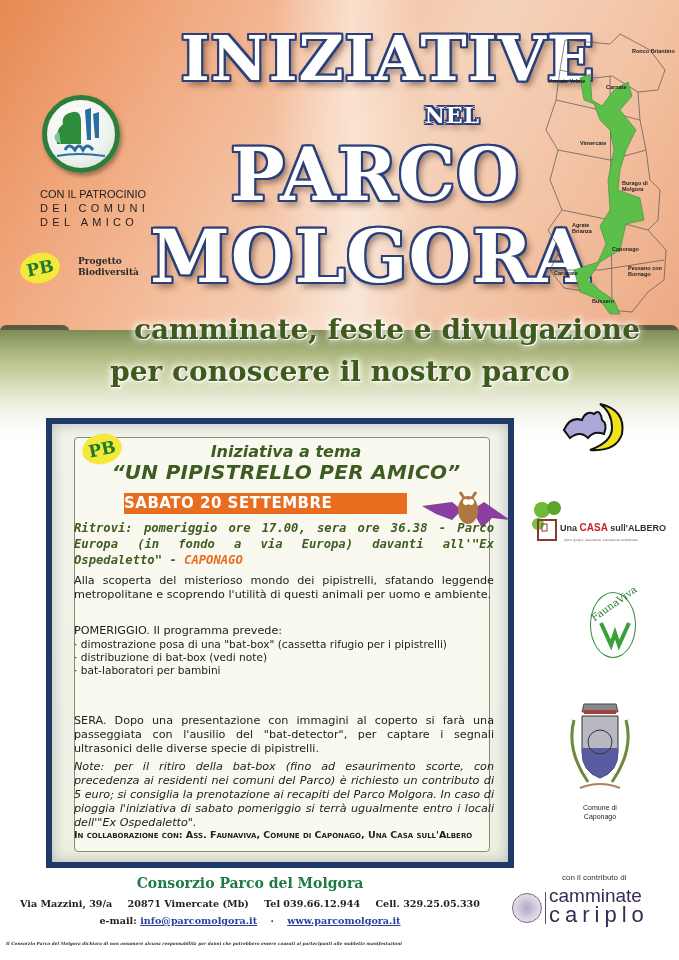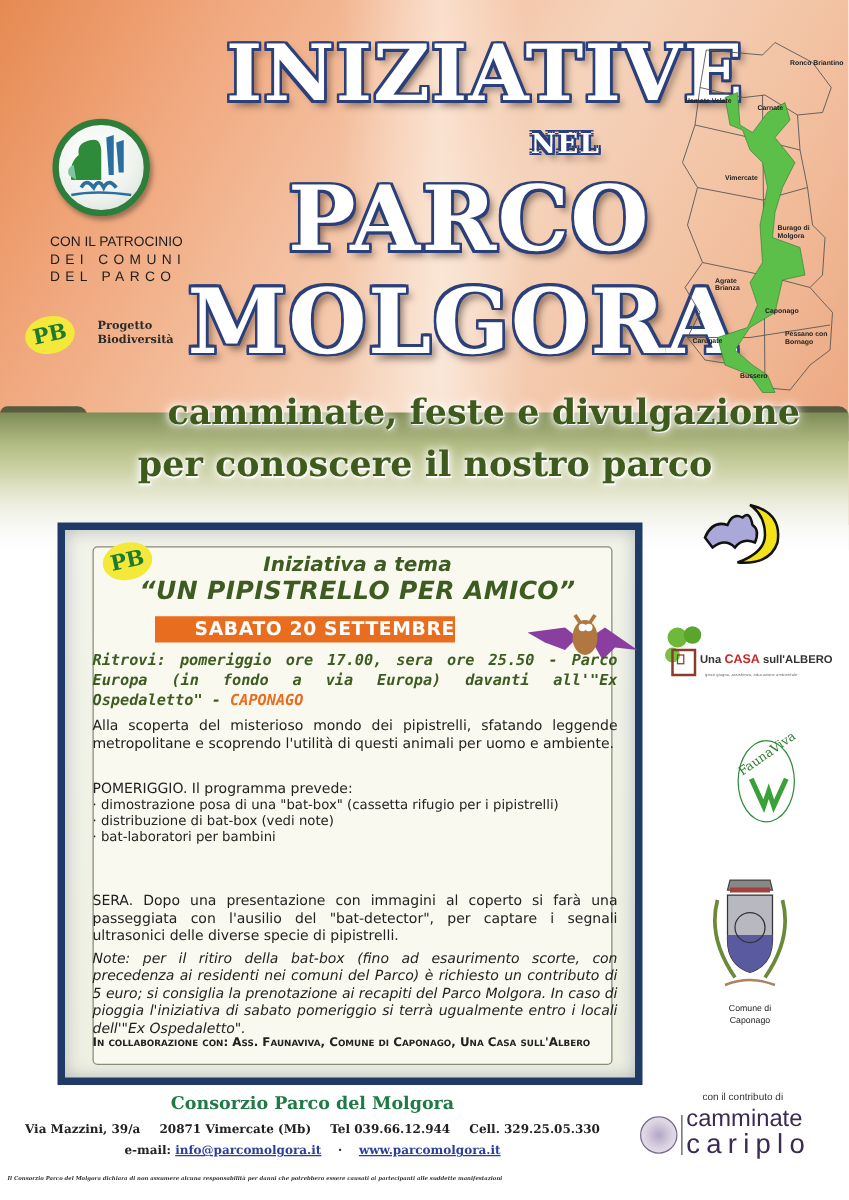--- a/index.html
+++ b/index.html
@@ -97,23 +97,23 @@
   .theme-label {
     position: absolute; left: 0; top: 18px; width: 468px; text-align: center;
     font-family: "DejaVu Sans", sans-serif; font-style: italic; font-weight: bold; font-size: 16px; color: #3e5c22;
   }
   .theme-title {
     position: absolute; left: 0; top: 36px; width: 468px; text-align: center;
     font-family: "DejaVu Sans", sans-serif; font-style: italic; font-weight: bold; font-size: 20px; color: #3e5c22;
     letter-spacing: 0.3px;
   }
   .date-bar {
-    position: absolute; left: 72px; top: 69px; width: 240px; height: 21px; background: #e96d1f;
+    position: absolute; left: 72px; top: 69px; width: 283px; height: 21px; background: #e96d1f;
     color: #fff; font-family: "DejaVu Sans", sans-serif; font-weight: bold; font-size: 15px;
-    text-align: right; line-height: 21px; letter-spacing: 0.5px;
+    text-align: left; line-height: 21px; letter-spacing: 0.5px;
   }
   .bat-small { position: absolute; left: 370px; top: 60px; width: 90px; height: 50px; }
   .ritrovi {
     position: absolute; left: 22px; top: 96px; width: 420px;
     font-family: "DejaVu Sans Mono", monospace; font-style: italic; font-weight: bold; font-size: 12.2px;
     color: #3e5c22; line-height: 16px; text-align: justify;
   }
   .ritrovi .place { color: #e96d1f; }
   .body-text {
     position: absolute; left: 22px; width: 420px; font-family: "DejaVu Sans", sans-serif;
@@ -217,21 +217,21 @@
       <path d="M8 40 Q6 34 12 32 L14 44 Z" fill="#7fc4a0"></path>
       <path d="M38 10 L44 8 L44 40 L40 40 Z" fill="#2a6fa0"></path>
       <path d="M46 14 L52 12 L52 38 L48 38 Z" fill="#2a6fa0"></path>
       <path d="M18 50 Q22 42 28 50 Q32 42 36 50 Q40 42 46 50" stroke="#2a6fa0" stroke-width="3" fill="none"></path>
       <path d="M10 56 Q30 52 58 56" stroke="#2a6fa0" stroke-width="2" fill="none"></path>
     </svg>
   </div>
   <div class="patronage">
     <div>CON IL PATROCINIO</div>
     <div class="sp">DEI COMUNI</div>
-    <div class="sp">DEL PARCO</div>
+    <div class="sp">DEL AMICO</div>
   </div>
   <div class="pb-badge pb-top">PB</div>
   <div class="pb-label">
     <div>Progetto</div>
     <div>Biodiversità</div>
   </div>
 
   <div class="map">
     <svg width="135" height="285" viewBox="0 0 135 285">
       <g fill="none" stroke="#555" stroke-width="0.7">
@@ -265,21 +265,21 @@
     <div class="date-bar">SABATO 20 SETTEMBRE</div>
     <svg class="bat-small" viewBox="0 0 90 50">
       <path d="M0 22 L30 18 L40 26 L30 36 L14 30 Z" fill="#8a3fa0"></path>
       <path d="M50 26 L62 18 L88 36 L70 34 L60 44 Z" fill="#8a3fa0"></path>
       <ellipse cx="46" cy="26" rx="10" ry="14" fill="#b07840"></ellipse>
       <circle cx="44" cy="18" r="3" fill="#fff"></circle>
         <circle cx="49" cy="18" r="3" fill="#fff"></circle>
       <path d="M38 8 L42 14 M54 8 L50 14" stroke="#b07840" stroke-width="3"></path>
     </svg>
     <div class="ritrovi">
-      <span>Ritrovi: pomeriggio ore 17.00, sera ore 25.50 - Parco Europa (in fondo a via Europa) davanti all'"Ex Ospedaletto" - </span><span class="place">CAPONAGO</span>
+      <span>Ritrovi: pomeriggio ore 17.00, sera ore 36.38 - Parco Europa (in fondo a via Europa) davanti all'"Ex Ospedaletto" - </span><span class="place">CAPONAGO</span>
     </div>
     <div class="body-text intro">Alla scoperta del misterioso mondo dei pipistrelli, sfatando leggende metropolitane e scoprendo l'utilità di questi animali per uomo e ambiente.</div>
     <div class="body-text pomeriggio">
       <div>POMERIGGIO. Il programma prevede:</div>
       <ul>
         <li>dimostrazione posa di una "bat-box" (cassetta rifugio per i pipistrelli)</li>
         <li>distribuzione di bat-box (vedi note)</li>
         <li>bat-laboratori per bambini</li>
       </ul>
     </div>

